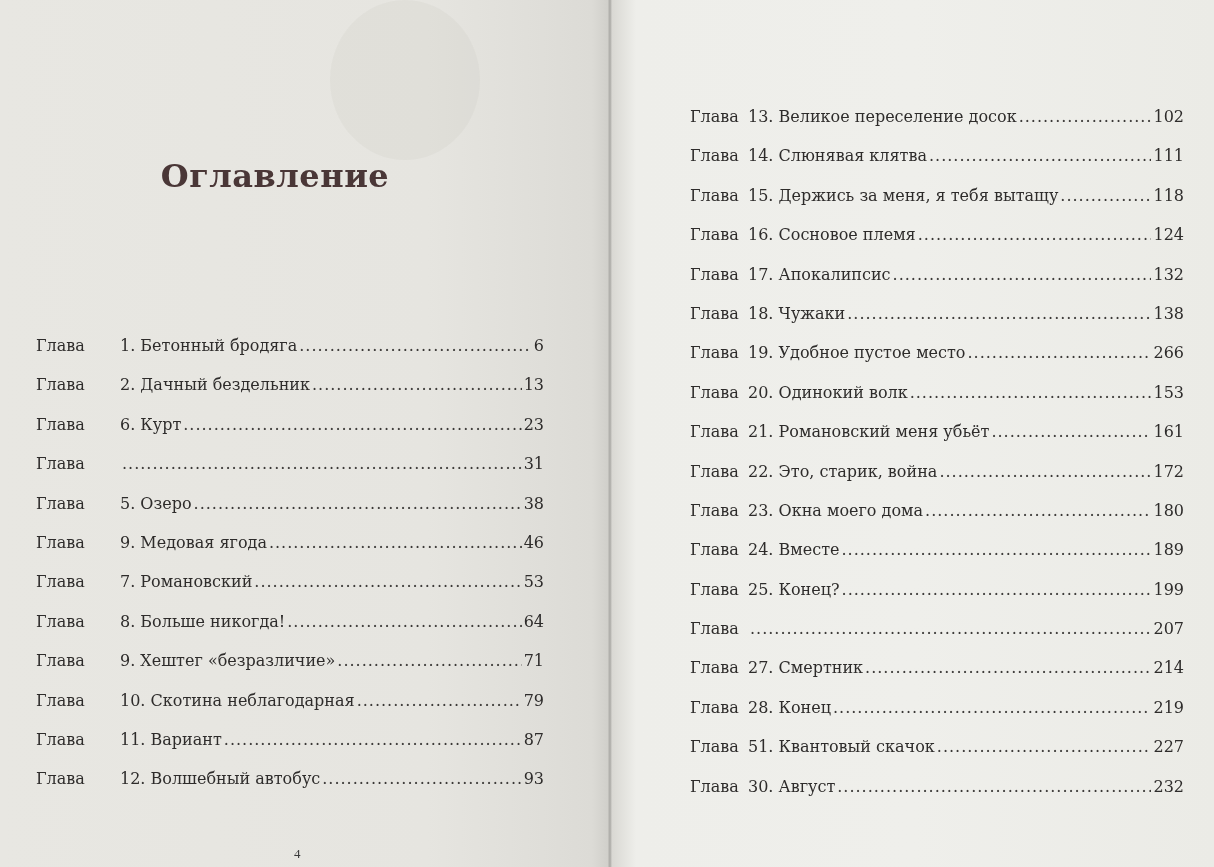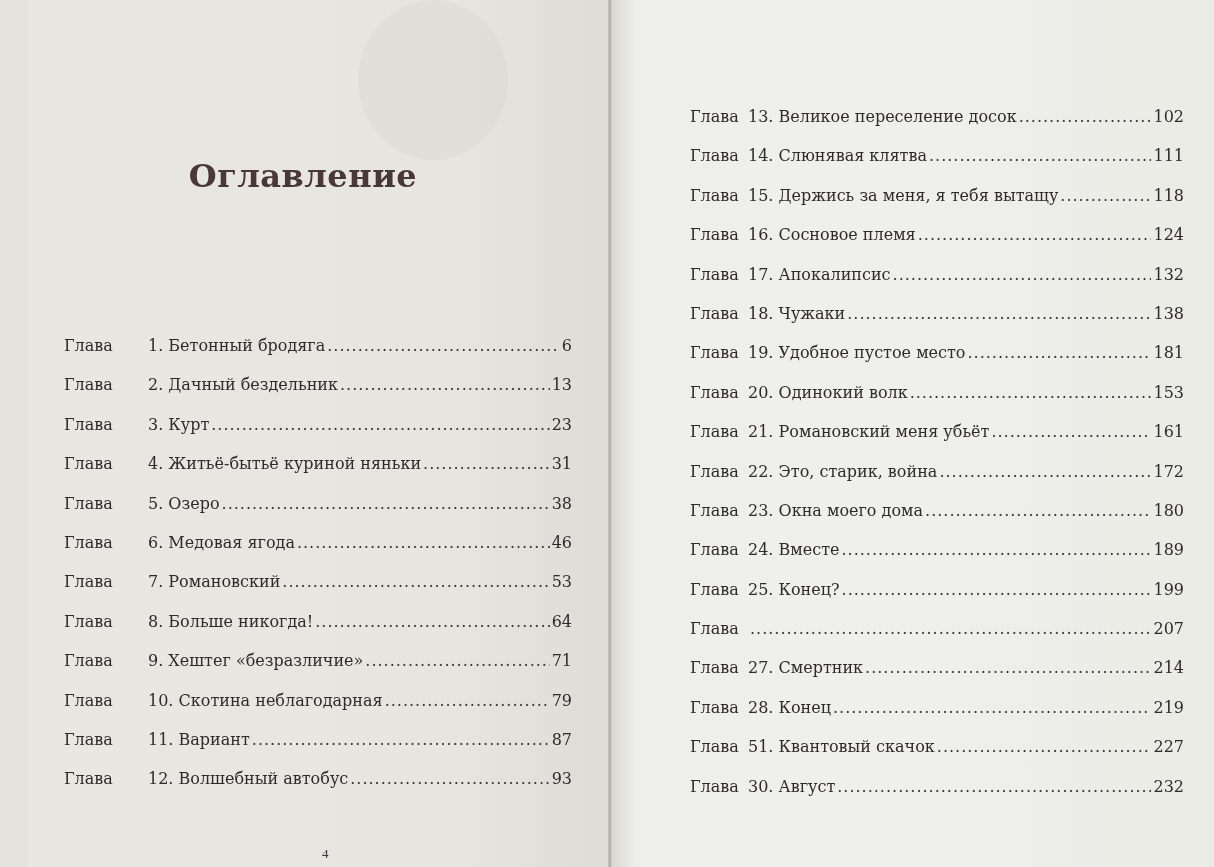--- a/index.html
+++ b/index.html
@@ -18,21 +18,20 @@
     .page {
       position: absolute;
       top: 0;
       height: 867px;
       overflow: hidden;
     }
     .page-left {
       left: 0;
       width: 610px;
       background: linear-gradient(90deg, #e8e7e2 0%, #e6e5e0 70%, #dcdbd6 97%, #cfcec9 100%);
-      margin-left: 28px;
     }
     .page-right {
       left: 612px;
       width: 602px;
       background: linear-gradient(90deg, #d9d8d3 0%, #eeeeea 4%, #efefeb 50%, #ebebe6 100%);
     }
     .spine {
       position: absolute;
       left: 608px;
       top: 0;
@@ -140,39 +139,38 @@
     <span class="page-num">6</span>
   </li>
       <li>
     <span class="prefix">Глава&nbsp;&nbsp;</span>
     <span class="name">2. Дачный бездельник</span>
     <span class="leader"></span>
     <span class="page-num">13</span>
   </li>
       <li>
     <span class="prefix">Глава&nbsp;&nbsp;</span>
-    <span class="name">3. Курт</span>
+    <span class="name">6. Курт</span>
     <span class="leader"></span>
     <span class="page-num">23</span>
   </li>
       <li>
     <span class="prefix">Глава&nbsp;&nbsp;</span>
-    <span class="name">4. Житьё-бытьё куриной няньки</span>
     <span class="leader"></span>
     <span class="page-num">31</span>
   </li>
       <li>
     <span class="prefix">Глава&nbsp;&nbsp;</span>
     <span class="name">5. Озеро</span>
     <span class="leader"></span>
     <span class="page-num">38</span>
   </li>
       <li>
     <span class="prefix">Глава&nbsp;&nbsp;</span>
-    <span class="name">6. Медовая ягода</span>
+    <span class="name">9. Медовая ягода</span>
     <span class="leader"></span>
     <span class="page-num">46</span>
   </li>
       <li>
     <span class="prefix">Глава&nbsp;&nbsp;</span>
     <span class="name">7. Романовский</span>
     <span class="leader"></span>
     <span class="page-num">53</span>
   </li>
       <li>
@@ -247,21 +245,21 @@
       <li>
     <span class="prefix">Глава&nbsp;&nbsp;</span>
     <span class="name">18. Чужаки</span>
     <span class="leader"></span>
     <span class="page-num">138</span>
   </li>
       <li>
     <span class="prefix">Глава&nbsp;&nbsp;</span>
     <span class="name">19. Удобное пустое место</span>
     <span class="leader"></span>
-    <span class="page-num">181</span>
+    <span class="page-num">266</span>
   </li>
       <li>
     <span class="prefix">Глава&nbsp;&nbsp;</span>
     <span class="name">20. Одинокий волк</span>
     <span class="leader"></span>
     <span class="page-num">153</span>
   </li>
       <li>
     <span class="prefix">Глава&nbsp;&nbsp;</span>
     <span class="name">21. Романовский меня убьёт</span>

